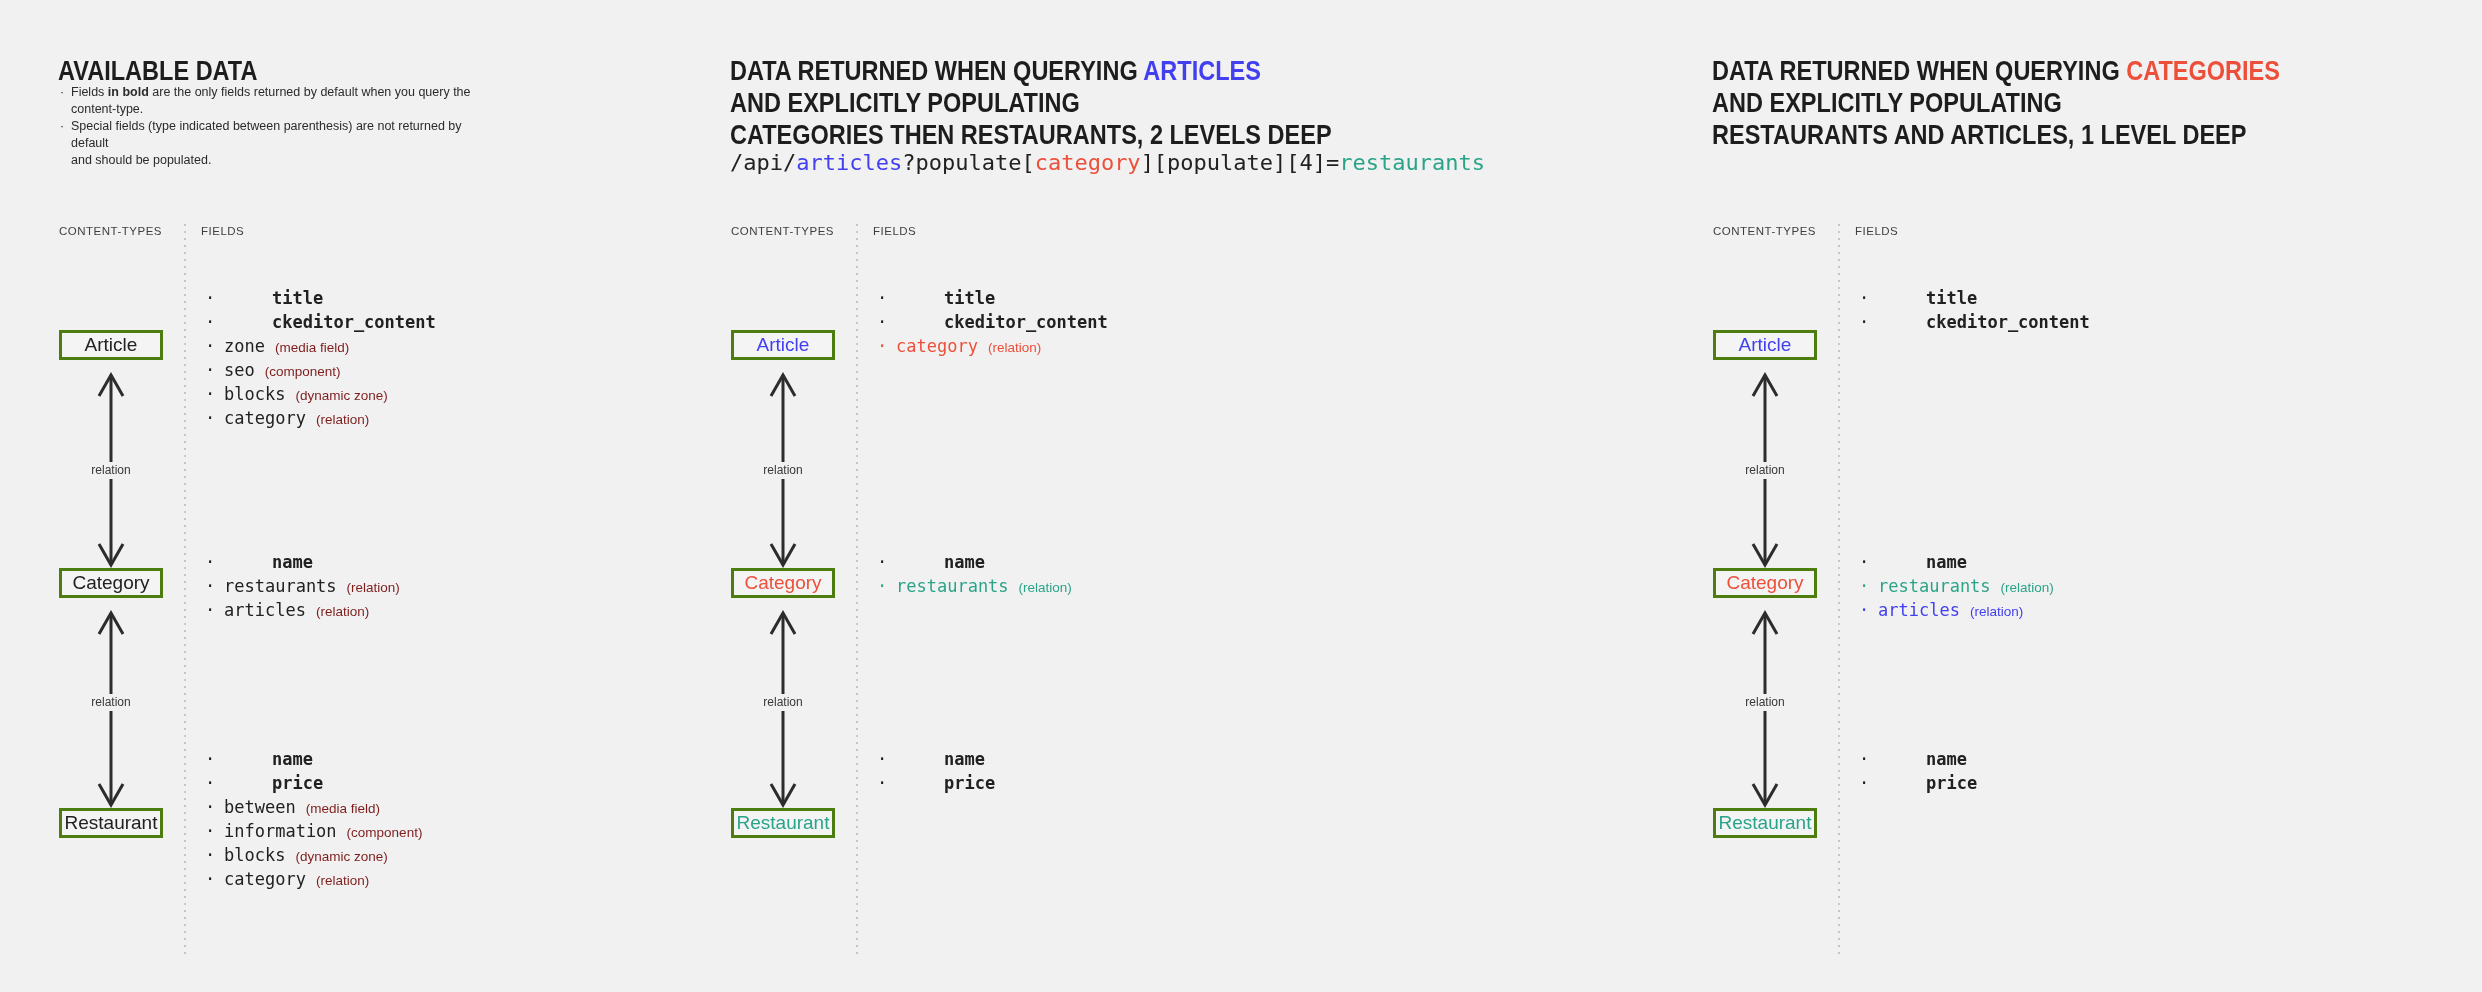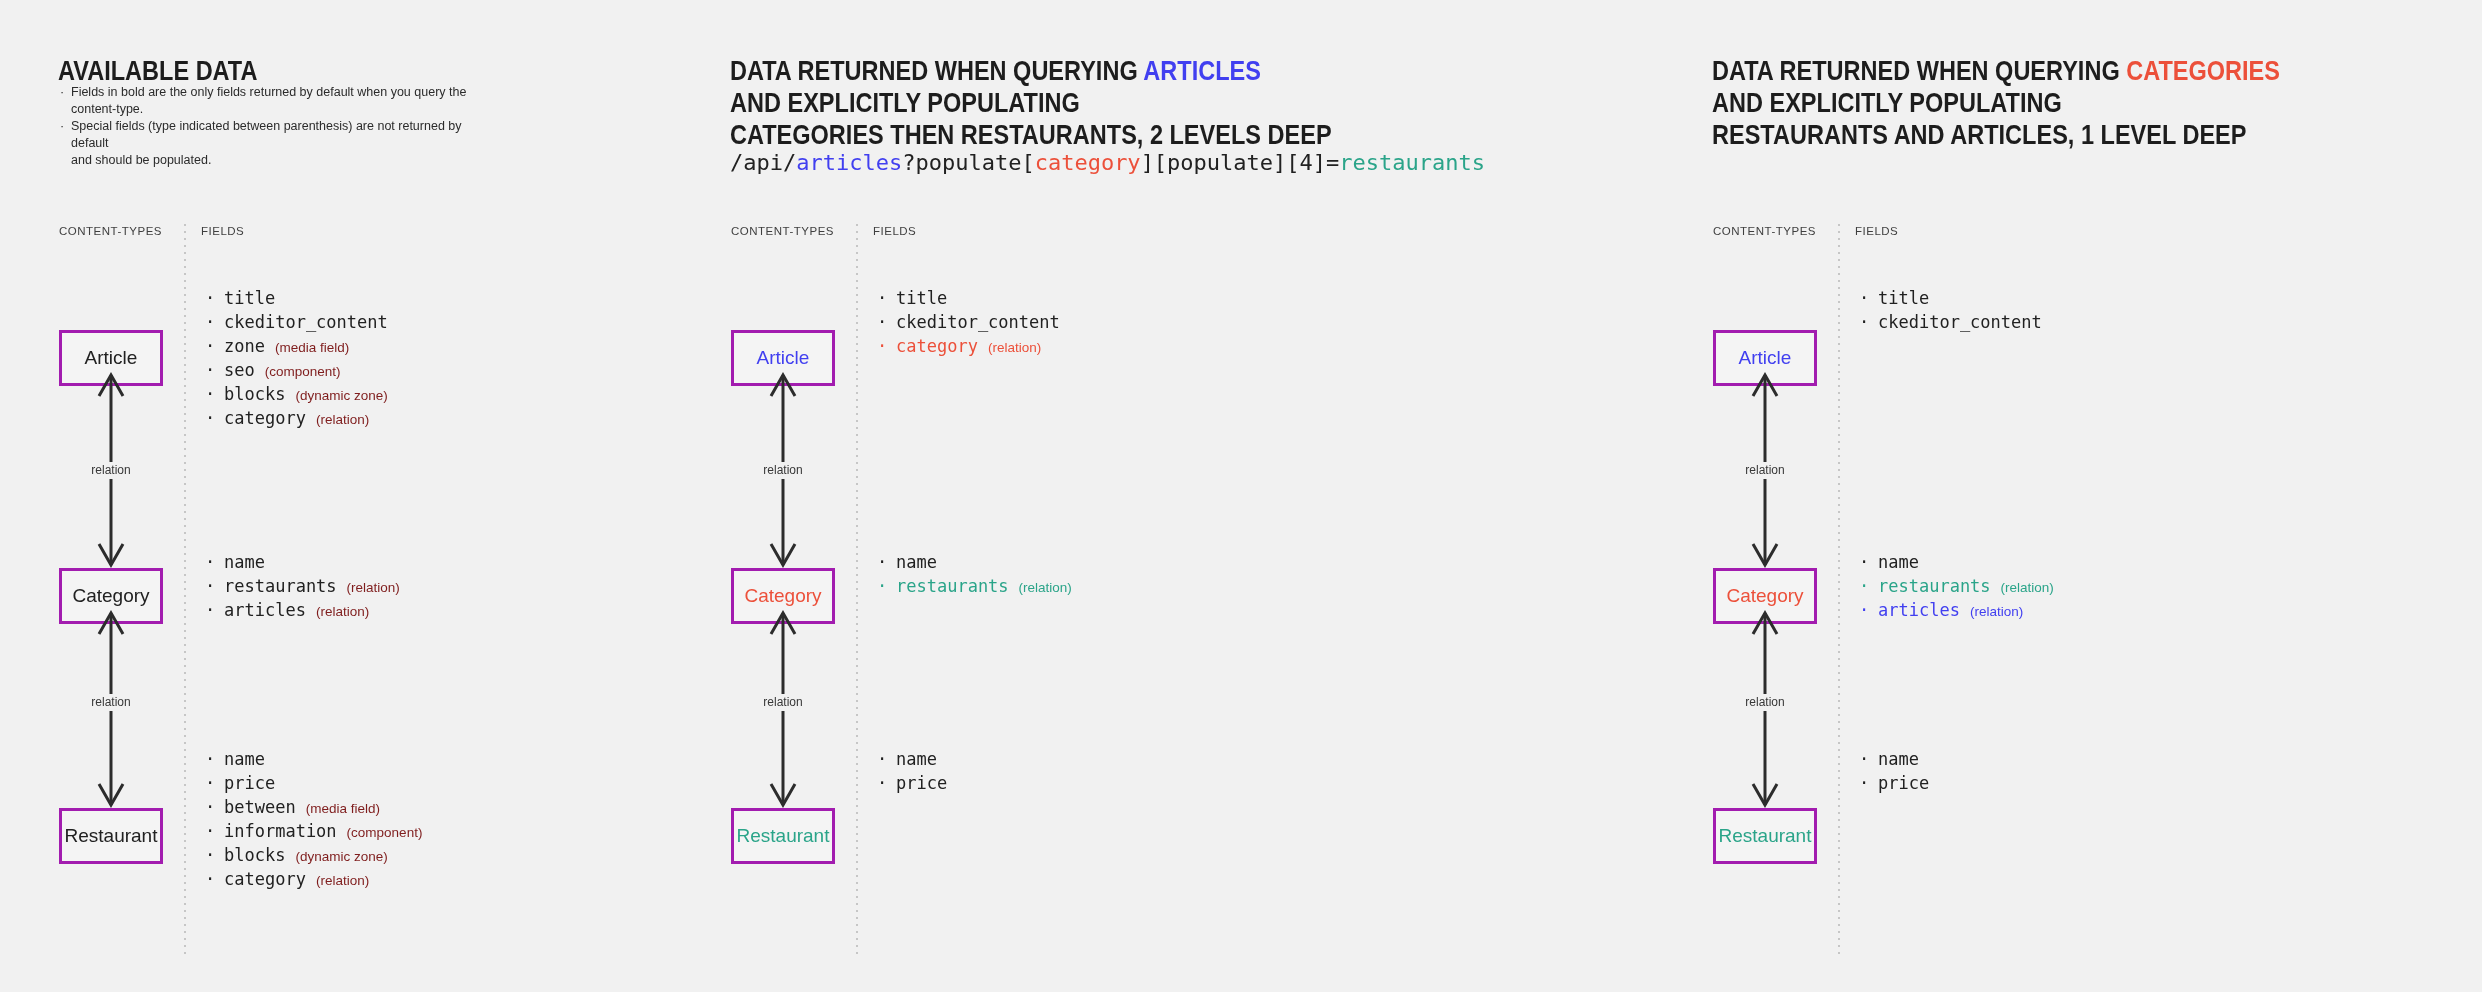--- a/index.html
+++ b/index.html
@@ -24,42 +24,42 @@
     transform:scaleX(0.84);transform-origin:0 0;white-space:nowrap;
     letter-spacing:0px;
   }
   .c-blue{color:var(--blue);} .c-red{color:var(--red);}
   .c-teal{color:var(--teal);} .c-dark{color:var(--dark-text);}
 
   .notes{position:absolute;left:60px;top:84px;width:430px;
     font-size:12.5px;line-height:17px;color:var(--note-text);}
   .note-item{display:flex;}
   .note-bullet{width:11px;flex:0 0 11px;}
-  .note-item b{font-weight:400;}
+  .note-item b{font-weight:700;}
 
   .api-query{
     position:absolute;left:58px;top:150px;white-space:nowrap;
     font-family:"DejaVu Sans Mono","Liberation Mono",monospace;
     font-size:22px;line-height:26px;
   }
 
   .mini-label{
     position:absolute;top:225px;font-size:11.5px;letter-spacing:0.5px;
     color:var(--muted-label);white-space:nowrap;
   }
   .label-ct{left:59px;} .label-f{left:201px;}
 
   .divider{
     position:absolute;left:184px;top:224px;width:2px;height:734px;
     background:repeating-linear-gradient(to bottom,var(--divider-dot) 0 2px,transparent 2px 7px);
   }
 
   .node-box{
-    position:absolute;left:59px;width:104px;height:56px;box-sizing:border-box;
-    border:3px solid #a21caf;background:var(--box-fill);
+    position:absolute;left:59px;width:104px;height:30px;box-sizing:border-box;
+    border:3px solid #4d7c0f;background:var(--box-fill);
     display:flex;align-items:center;justify-content:center;
     font-size:19px;
   }
   .box-article{top:330px;} .box-category{top:568px;} .box-restaurant{top:808px;}
 
   .connector{position:absolute;left:91px;}
   .connector .stroke{stroke:var(--line);stroke-width:3;fill:none;}
   .conn-1{top:372px;} .conn-2{top:610px;}
 
   .relation-label{
@@ -68,21 +68,21 @@
     background:var(--background);
   }
   .rel-1{top:462px;} .rel-2{top:694px;}
 
   .fields-group{position:absolute;left:203px;white-space:nowrap;}
   .fg-1{top:286px;} .fg-2{top:550px;} .fg-3{top:747px;}
   .field-row{line-height:24px;height:24px;}
   .field-bullet{display:inline-block;width:19px;padding-left:2px;
     font-family:"DejaVu Sans Mono","Liberation Mono",monospace;font-size:17px;}
   .field-name{font-family:"DejaVu Sans Mono","Liberation Mono",monospace;font-size:17px;}
-  .field-name.bold{font-weight:400;}
+  .field-name.bold{font-weight:700;margin-left:48px;}
   .field-type{font-size:13.5px;margin-left:10px;}
   .field-row.c-dark .field-type{color:#7f1d1d;}
 </style>
 </head>
 <body>
 
 <section class="col col-1">
   <h1 class="page-title"><span>AVAILABLE DATA</span></h1>
 
   <div class="notes">

